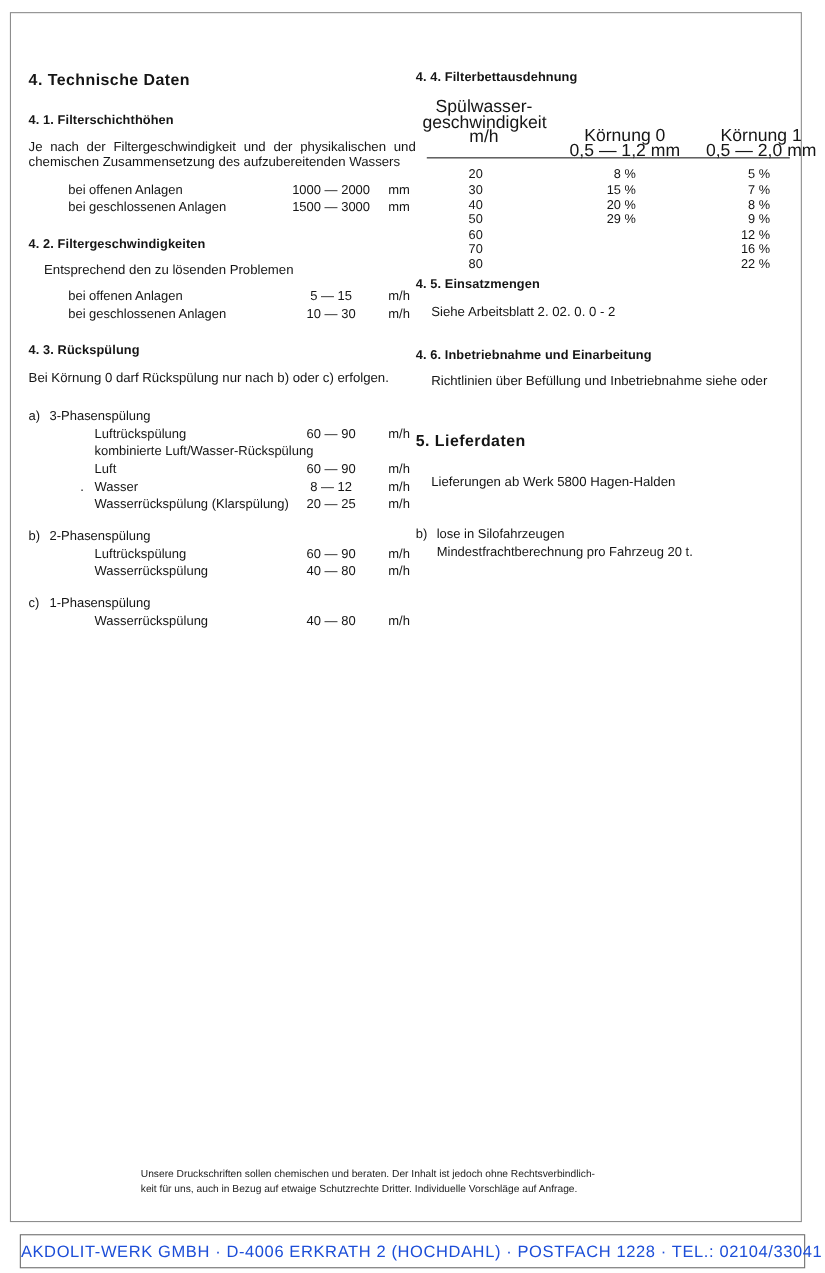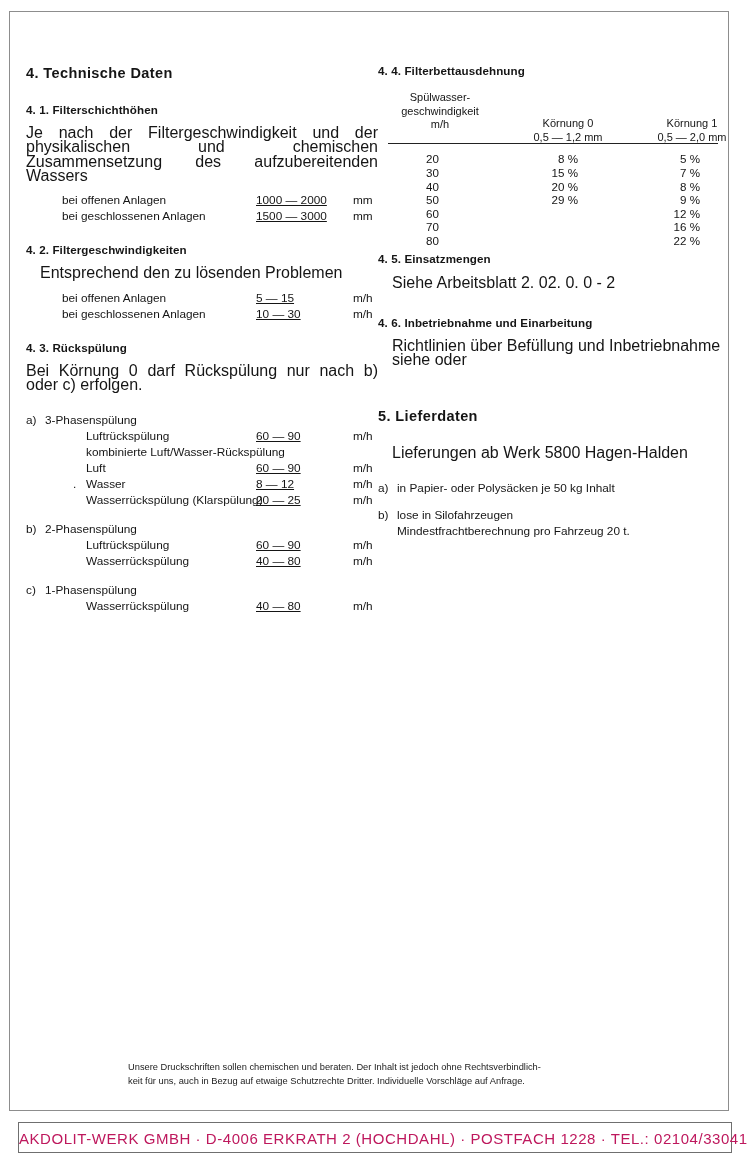--- a/index.html
+++ b/index.html
@@ -65,21 +65,21 @@
     line-height: 1.1;
   }
   h2.sub-title {
     font-size: 11.6px;
     font-weight: bold;
     letter-spacing: 0.1px;
     margin: 0 0 10px 0;
     line-height: 1.15;
   }
   p.body-text {
-    font-size: 16px;
+    font-size: 12px;
     line-height: 14.2px;
     margin: 0 0 9px 0;
     text-align: justify;
   }
   p.body-text.nojust { text-align: left; margin-left: 14px; }
 
   .spacer-sm { height: 11px; }
   .spacer-md { height: 17px; }
   .spacer-lg { height: 24px; }
 
@@ -101,23 +101,22 @@
     position: absolute;
     left: 36px;
     top: 0;
   }
   .kv-label.indent-1 { left: 36px; }
   .kv-label.indent-2 { left: 60px; }
   .kv-val {
     position: absolute;
     left: 230px;
     width: 90px;
-    text-align: left;
-    top: 0;
-    text-decoration: underline;
+    text-align: center;
+    top: 0;
   }
   .kv-unit {
     position: absolute;
     left: 327px;
     top: 0;
   }
   .kv-dot {
     position: absolute;
     left: 47px;
     top: 0;
@@ -137,21 +136,21 @@
     position: relative;
     margin-top: 14px;
     width: 340px;
   }
   .thead {
     position: relative;
     height: 52px;
   }
   .th {
     position: absolute;
-    font-size: 11px;
+    font-size: 16px;
     line-height: 13.4px;
     font-weight: normal;
     text-align: center;
   }
   .th-1 { left: 6px;   width: 112px; top: 0px; }
   .th-2 { left: 130px; width: 120px; top: 26px; }
   .th-3 { left: 254px; width: 120px; top: 26px; }
   .th .l2 { display: block; }
 
   .thead-rule {
@@ -221,21 +220,21 @@
   .footer-text {
     position: absolute;
     left: 0;
     top: 0;
     width: 714px;
     height: 31px;
     line-height: 31px;
     text-align: center;
     font-size: 15px;
     letter-spacing: 0.55px;
-    color: #be185d;
+    color: #1d4ed8;
     white-space: nowrap;
   }
 </style>
 </head>
 <body>
 
 <div id="page">
 
   <div class="page-frame"></div>
 
@@ -419,23 +418,20 @@
       <p class="body-text nojust" style="margin-bottom:0">Richtlinien über Befüllung und Inbetriebnahme siehe oder</p>
 
       <div class="spacer-lg"></div>
       <div class="spacer-md"></div>
 
       <h1 class="sec-title">5. Lieferdaten</h1>
       <p class="body-text nojust">Lieferungen ab Werk 5800 Hagen-Halden</p>
 
       <div class="spacer-sm"></div>
 
-      <div class="list-item">
-        <span class="marker">a)</span><span>in Papier- oder Polysäcken je 50 kg Inhalt</span>
-      </div>
 
       <div class="spacer-sm"></div>
 
       <div class="list-item">
         <span class="marker">b)</span><span>lose in Silofahrzeugen</span>
       </div>
       <div class="list-item">
         <span class="marker"></span><span>Mindestfrachtberechnung pro Fahrzeug 20 t.</span>
       </div>
 

